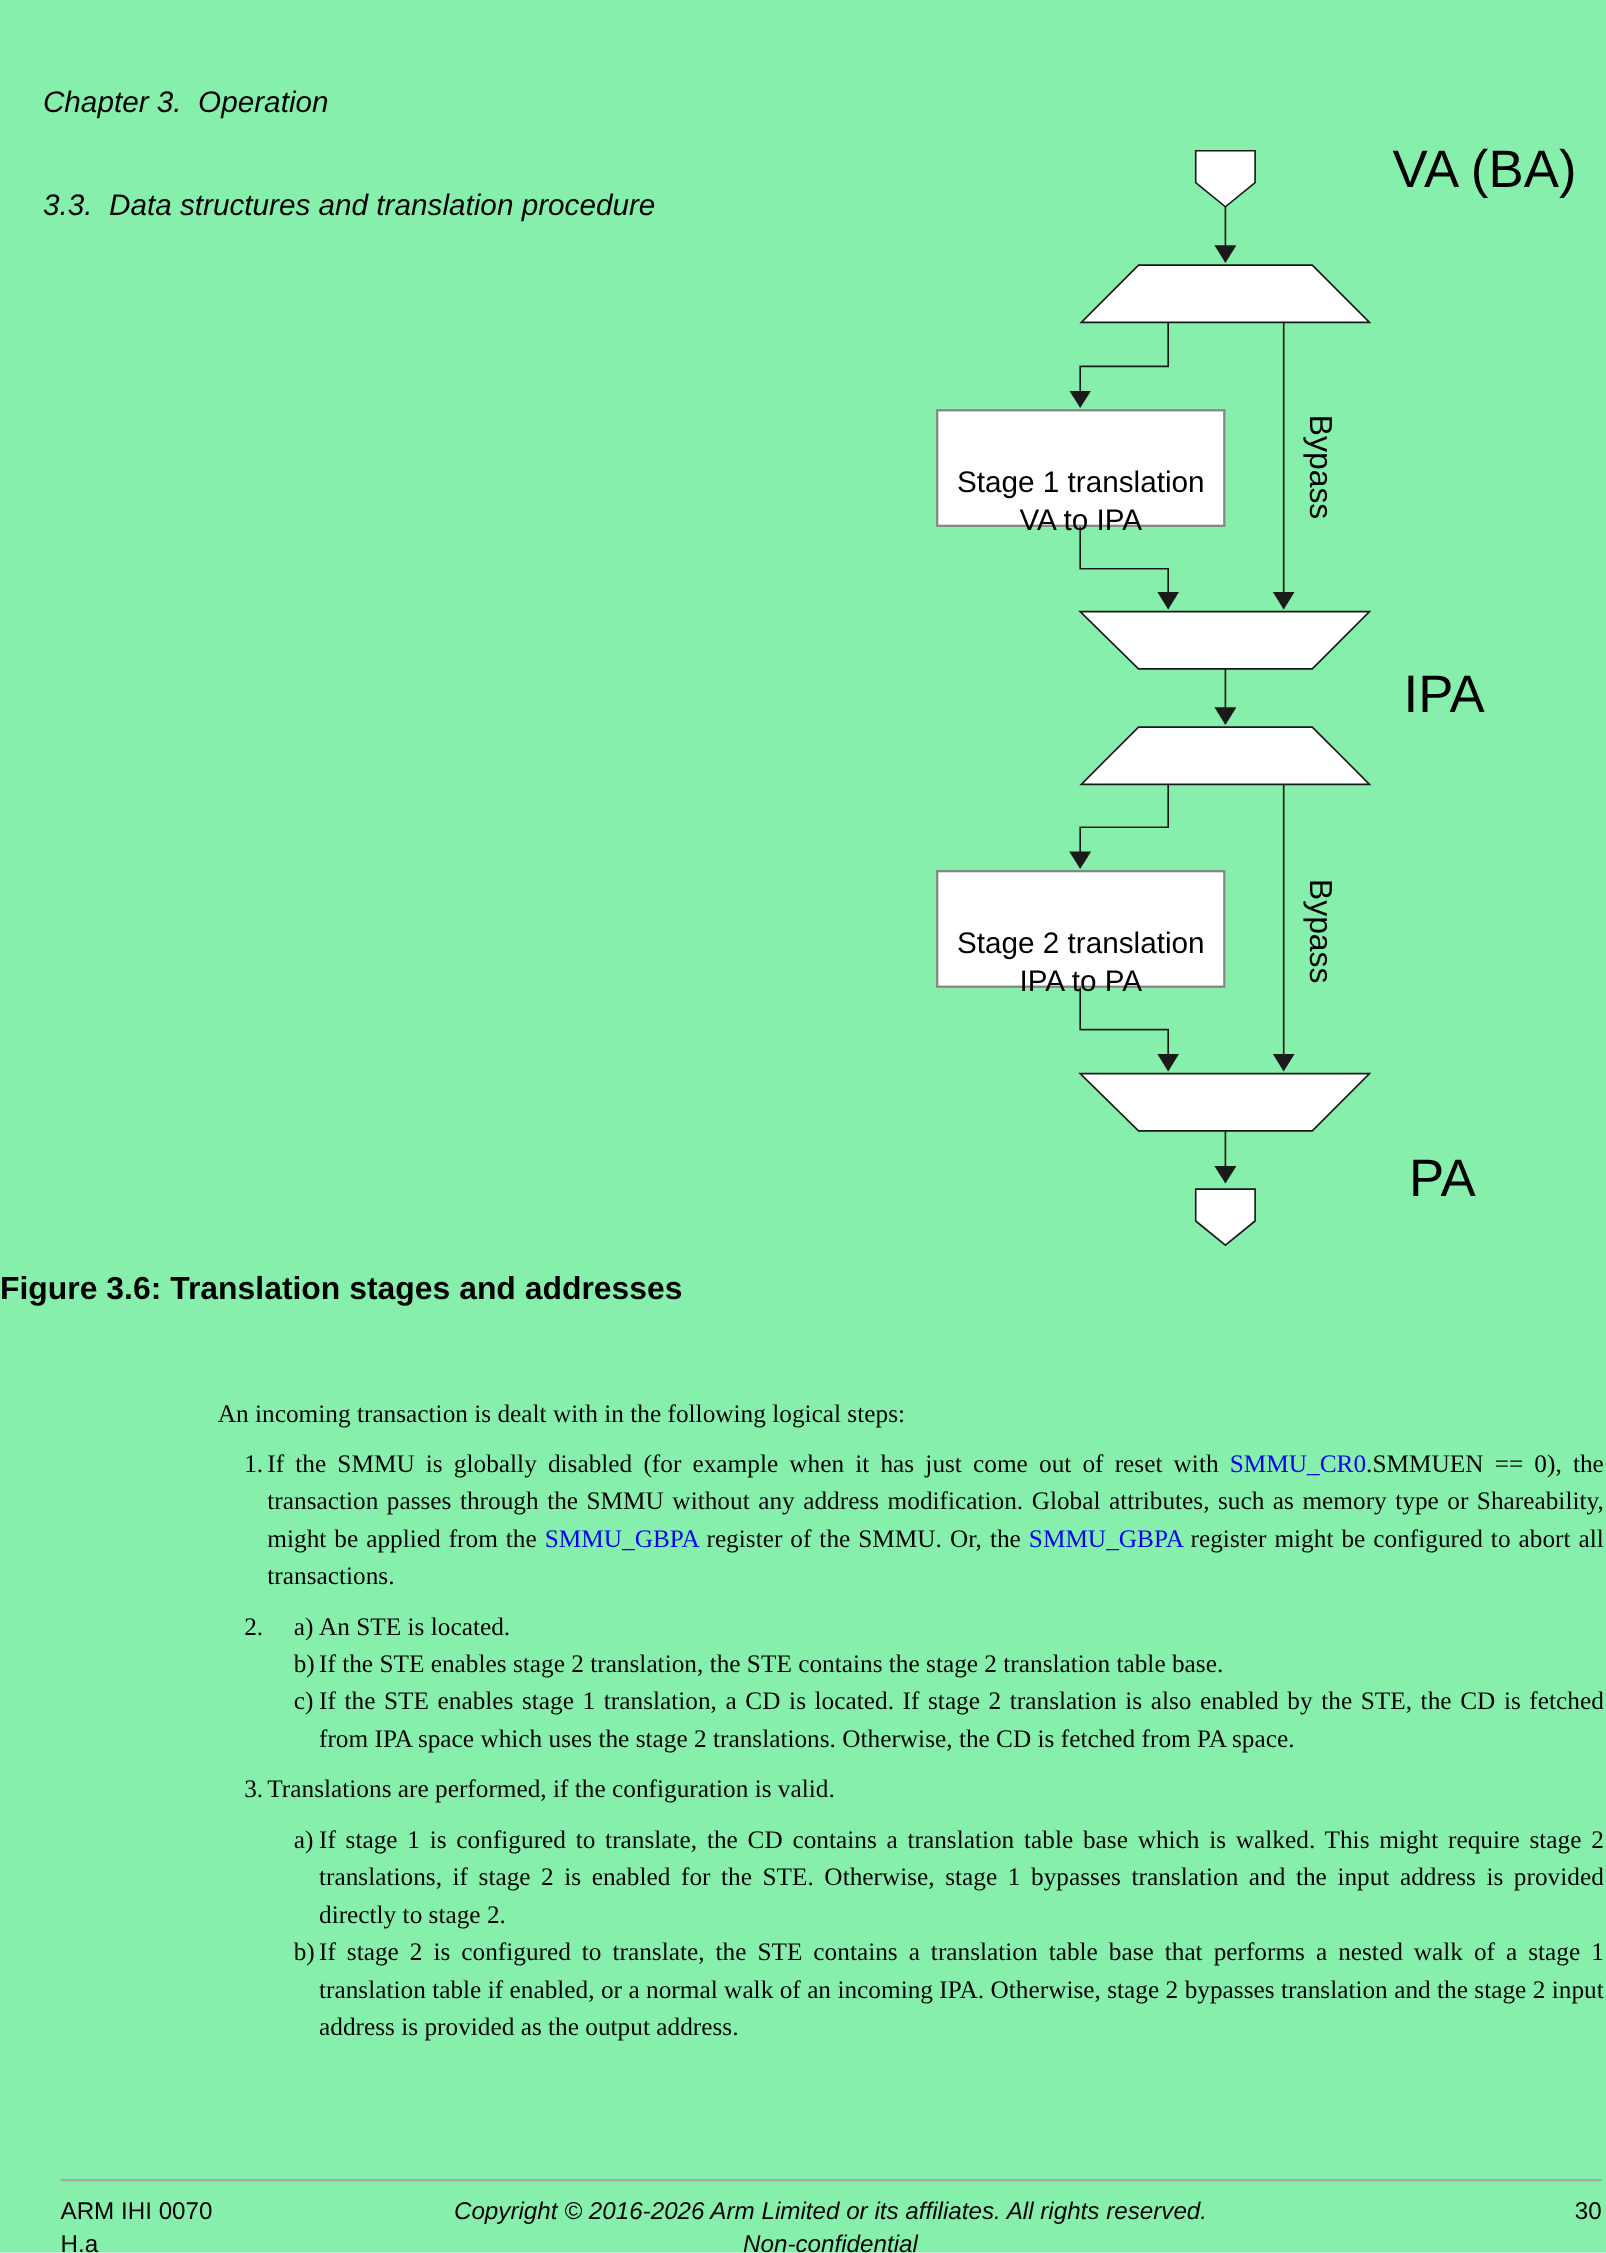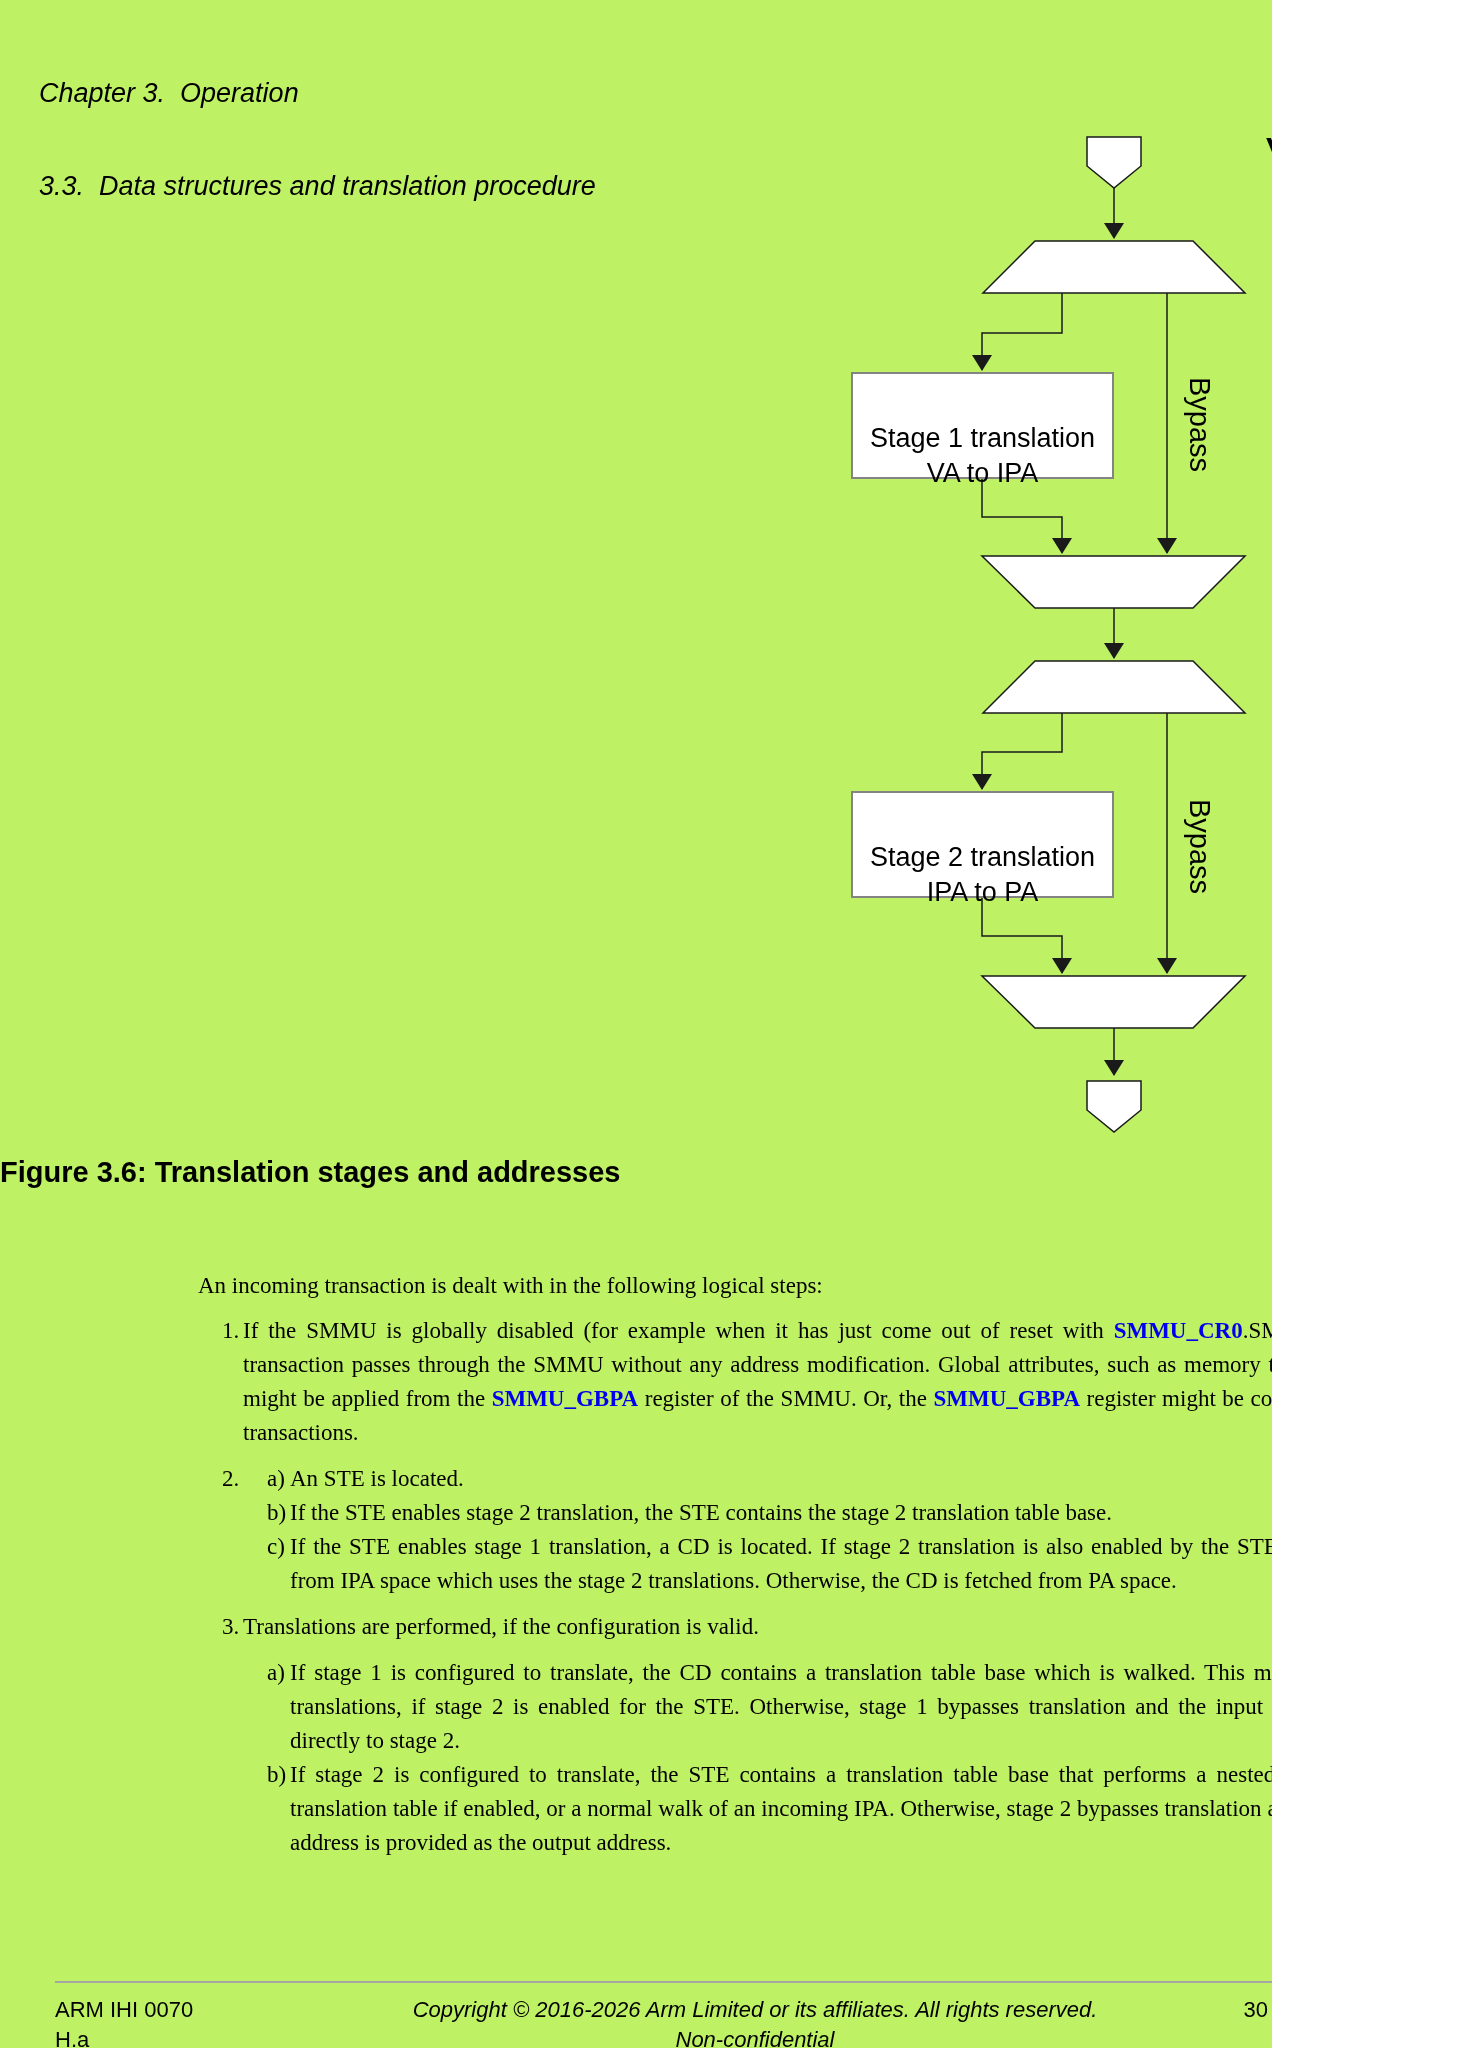--- a/index.html
+++ b/index.html
@@ -1,17 +1,17 @@
 <!DOCTYPE html>
 <html><head>
 <meta charset="utf-8">
 <style>
   html,body { margin:0; padding:0; background:#ffffff; }
   .page {
-    position:relative; width:1272px; height:2048px; background:#bef264;
+    position:relative; width:1460px; height:2048px; background:#86efac;
     overflow:hidden; color:#000; 
   }
   
   .header {
     position:absolute; left:39px; top:16px;
     font-family:"Liberation Sans",sans-serif; font-style:italic;
     font-size:27px; line-height:31px; color:#000; white-space:pre-wrap;
   }
   
   .diagram-svg { position:absolute; left:0; top:0; }
@@ -39,21 +39,21 @@
     position:absolute; left:198px; top:1253px; width:1260px;
     font-family:"Liberation Serif",serif; font-size:23px; line-height:34px;
     text-align:justify; color:#000;
   }
   .intro { margin:16px 0 11px 0; }
   .item { position:relative; margin:0 0 12px 45px; }
   .item > .marker { position:absolute; left:-21px; top:0; }
   .sublist { margin:12px 0 0 47px; }
   .subitem { position:relative; }
   .subitem > .marker { position:absolute; left:-23px; top:0; }
-  .reg-link { text-decoration:none; cursor:pointer;font-weight:bold; }
+  .reg-link { text-decoration:none; cursor:pointer; }
   
   .footer-rule { position:absolute; left:55px; top:1981px; width:1401px; height:2px; background:#a6a6a6; }
   .footer {
     font-family:"Liberation Sans",sans-serif; font-size:22px; line-height:30px; color:#000;
   }
   .footer-left  { position:absolute; left:55px; top:1995px; }
   .footer-center{ position:absolute; left:55px; top:1995px; width:1400px; text-align:center; font-style:italic; }
   .footer-right { position:absolute; right:4px; top:1995px; text-align:right; }
 </style>
 </head>

